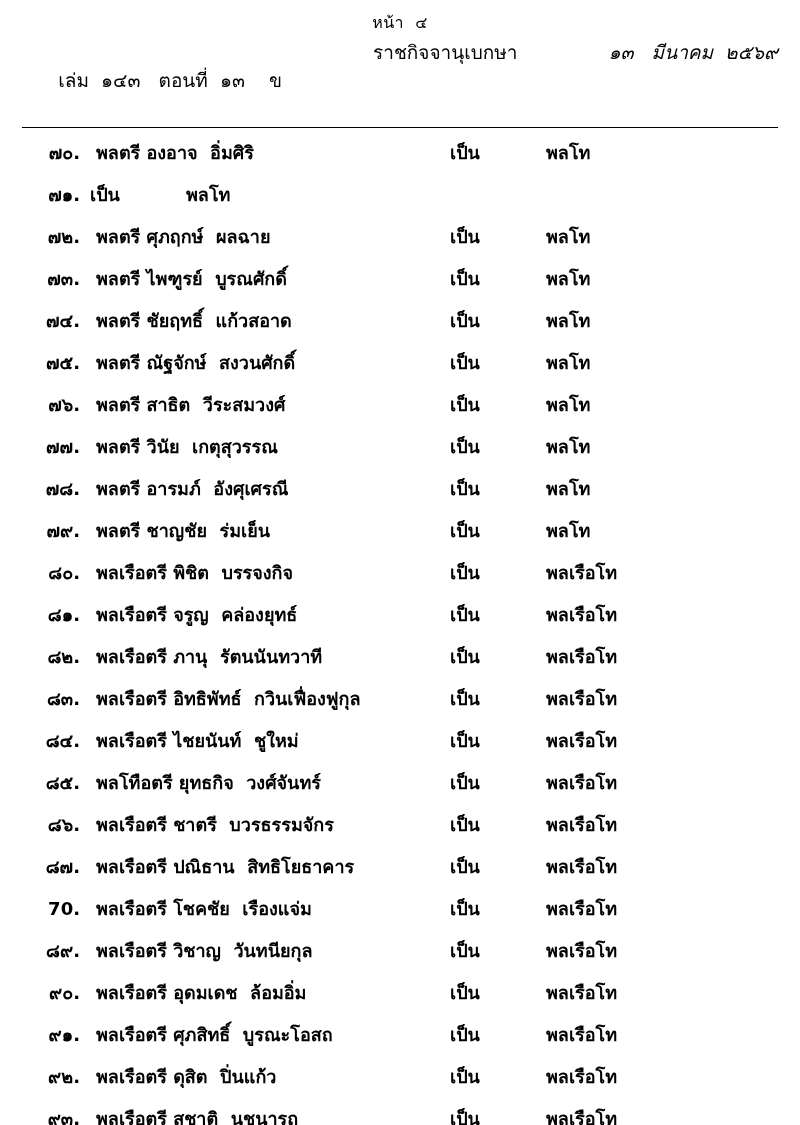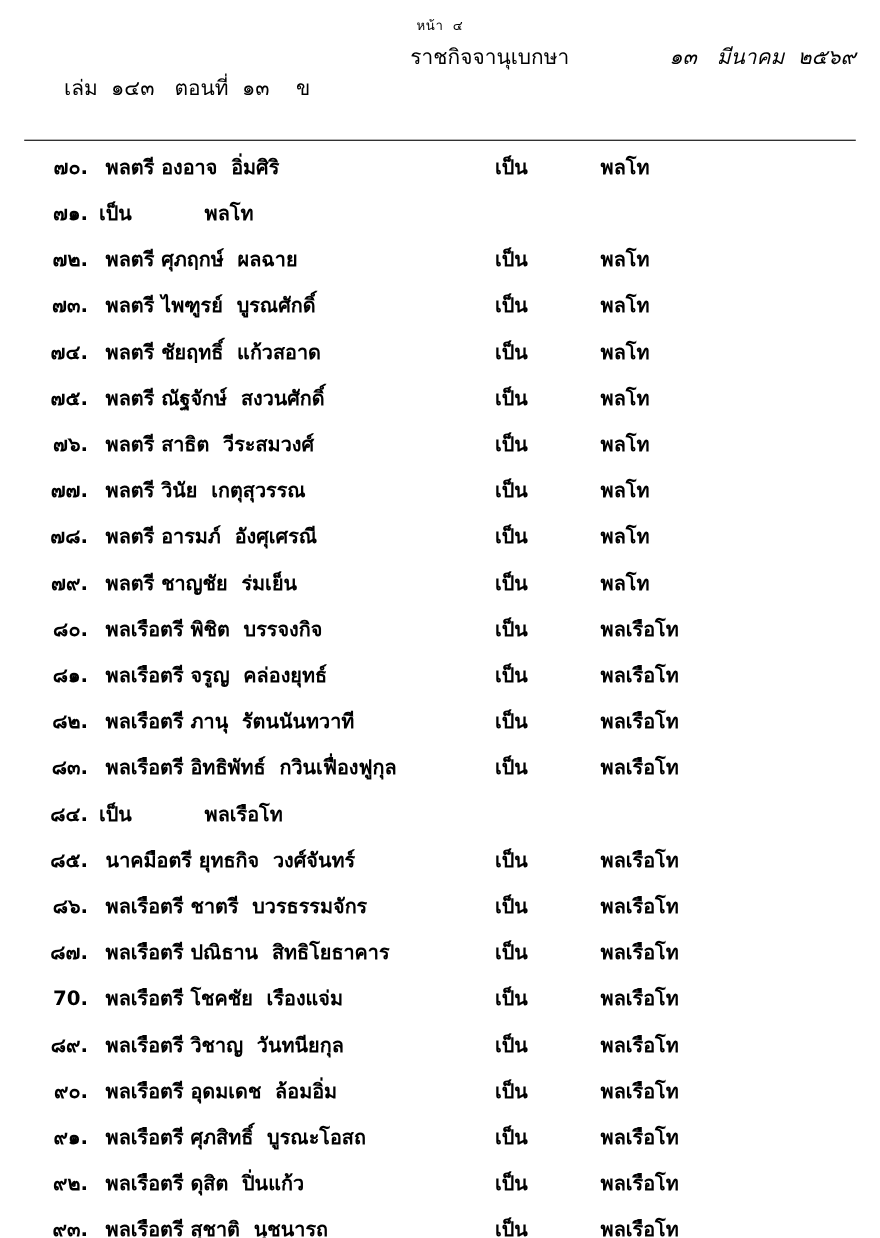--- a/index.html
+++ b/index.html
@@ -18,21 +18,21 @@
   .page {
     width: 800px;
     height: 1125px;
     box-sizing: border-box;
     padding: 10px 22px 0 22px;
     position: relative;
   }
   
   .page-number {
     text-align: center;
-    font-size: 12px;
+    font-size: 16px;
     line-height: 26px;
     letter-spacing: 0.5px;
     white-space: pre;
   }
   .header-row {
     display: flex;
     align-items: baseline;
     font-size: 19px;
     line-height: 28px;
     margin-top: 2px;
@@ -207,27 +207,28 @@
 
     <div class="entry">
       <div class="col-num">๘๓.</div>
       <div class="col-name">พลเรือตรี อิทธิพัทธ์  กวินเฟื่องฟูกุล</div>
       <div class="col-pen">เป็น</div>
       <div class="col-rank">พลเรือโท</div>
     </div>
 
     <div class="entry">
       <div class="col-num">๘๔.</div>
+      <div class="col-name">พลเรือตรี ไชยนันท์  ชูใหม่</div>
       <div class="col-pen">เป็น</div>
       <div class="col-rank">พลเรือโท</div>
     </div>
 
     <div class="entry">
       <div class="col-num">๘๕.</div>
-      <div class="col-name">นาคมือตรี ยุทธกิจ  วงศ์จันทร์</div>
+      <div class="col-name">พลโทือตรี ยุทธกิจ  วงศ์จันทร์</div>
       <div class="col-pen">เป็น</div>
       <div class="col-rank">พลเรือโท</div>
     </div>
 
     <div class="entry">
       <div class="col-num">๘๖.</div>
       <div class="col-name">พลเรือตรี ชาตรี  บวรธรรมจักร</div>
       <div class="col-pen">เป็น</div>
       <div class="col-rank">พลเรือโท</div>
     </div>

